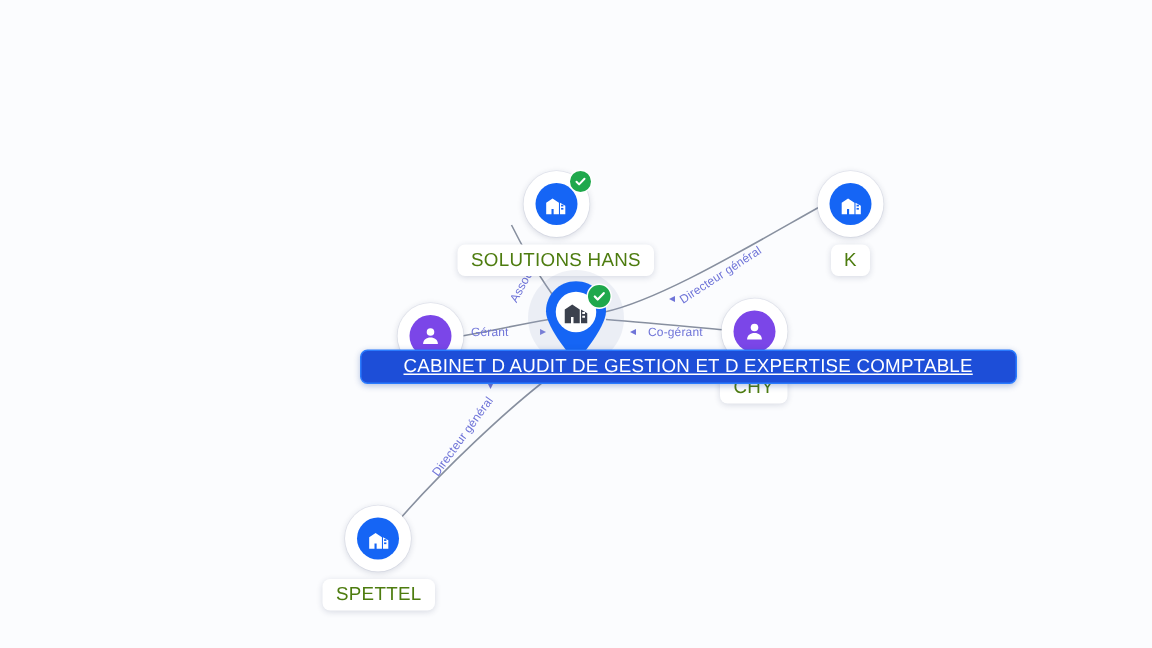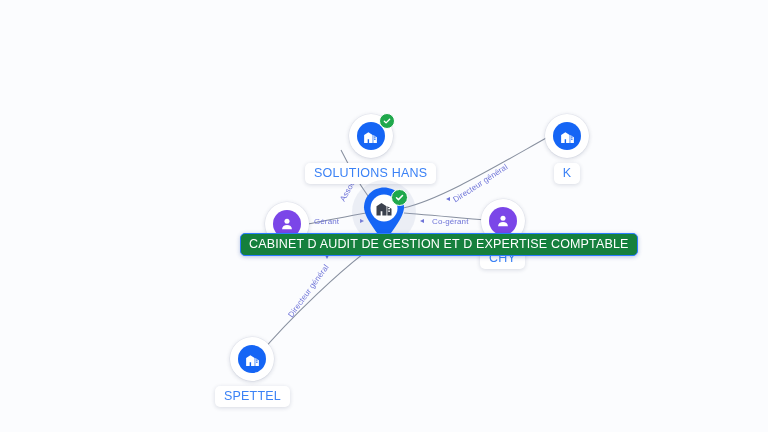--- a/index.html
+++ b/index.html
@@ -86,21 +86,21 @@
 
   
   .chip {
     margin-top: 5px;
     padding: 3px 9px 4px;
     background: #ffffff;
     border-radius: 5px;
     box-shadow: 0 1px 4px rgba(25,40,80,.16);
     font-size: 12.5px;
     letter-spacing: .2px;
-    color: #3b82f6;
+    color: #4d7c0f;
     white-space: nowrap;
   }
 
   
   #node-main {
     position: absolute;
     left: 361px;
     top: 186px;
     width: 46px;
     height: 56px;
@@ -144,30 +144,31 @@
     align-items: center;
     justify-content: center;
     z-index: 6;
   }
 
   
   #main-label {
     position: absolute;
     left: 240px;
     top: 233px;
-    padding: 3px 8px 4px;
-    background: #15803d;
+    padding: 3px 28px 4px;
+    background: #1d4ed8;
     border: 1.5px solid #2a7bff;
     border-radius: 5px;
     color: #ffffff;
     font-size: 12.5px;
     letter-spacing: .15px;
     white-space: nowrap;
     box-shadow: 0 1px 4px rgba(20,60,150,.3);
     z-index: 40;
+    text-decoration: underline;
   }
 
   
   .edge-label {
     position: absolute;
     font-size: 8px;
     color: #6f74d8;
     white-space: nowrap;
     letter-spacing: .1px;
     transform-origin: left center;

